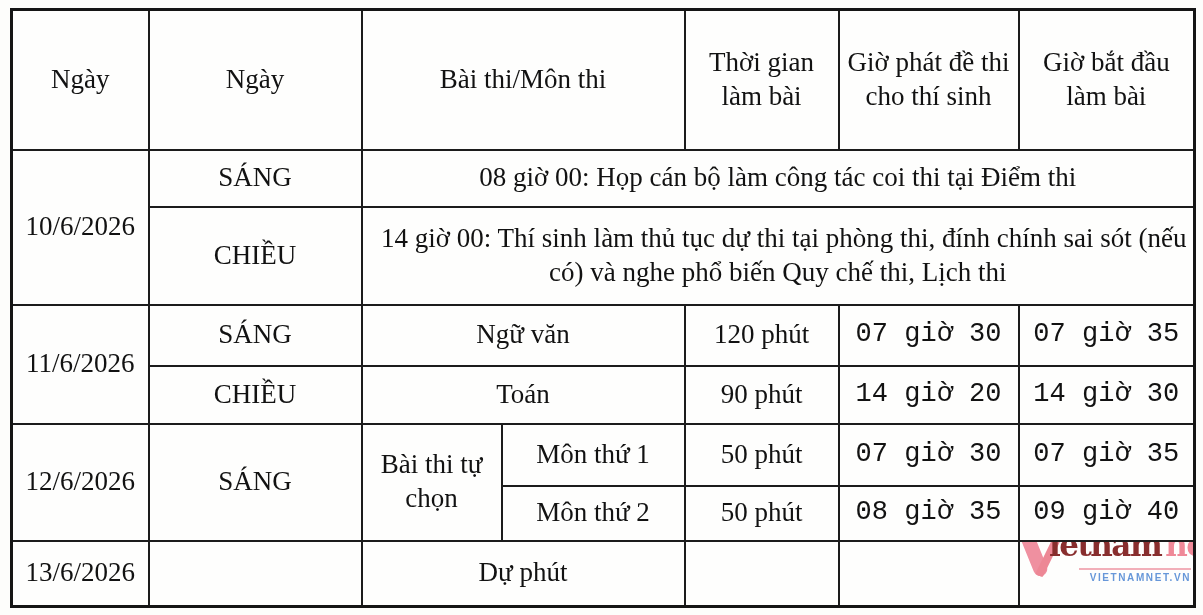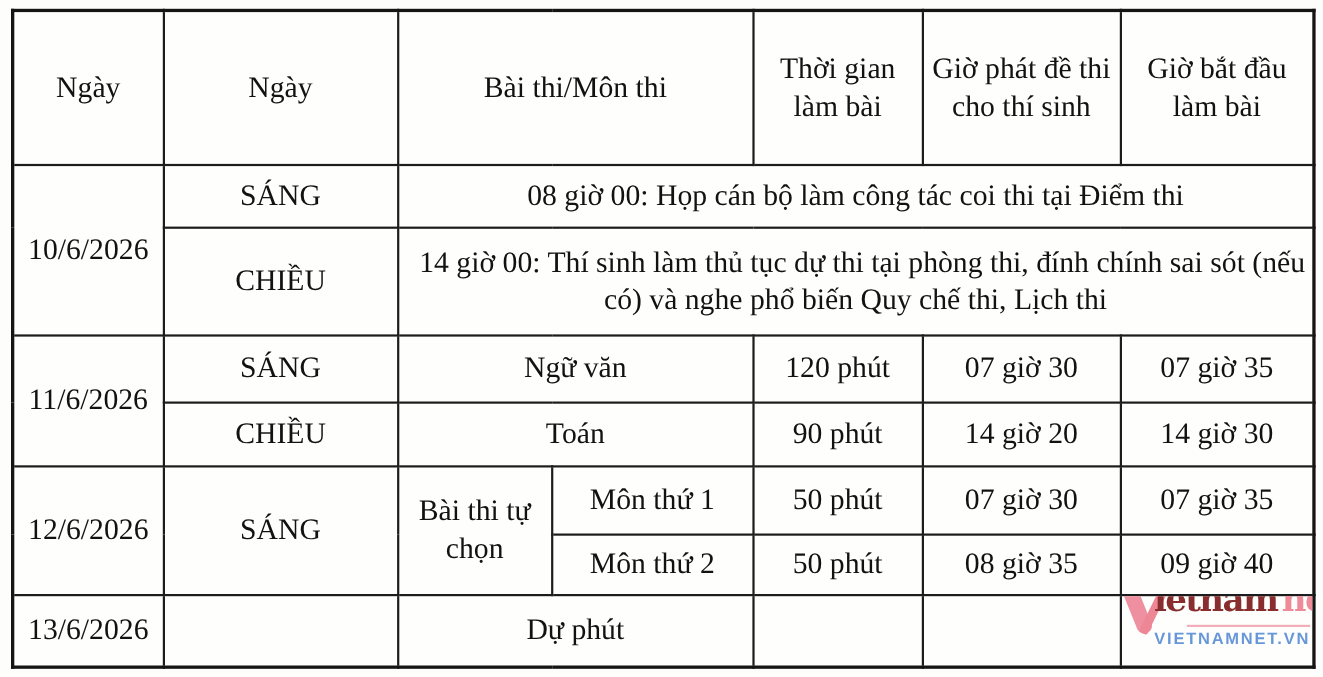--- a/index.html
+++ b/index.html
@@ -36,21 +36,21 @@
     text-align:left;
     padding-left:10px;
     padding-right:8px;
   }
   td.note-indent{
     text-align:left;
     padding-left:5px;
     padding-right:6px;
     text-indent:12px;
   }
-  td.bold-time{font-weight:700;}
+  td.bold-time{font-weight:700;font-family:Liberation Mono, monospace;}
   tr.h-hdr{height:140px;}
   tr.h-r1{height:57px;}
   tr.h-r2{height:98px;}
   tr.h-r3{height:61px;}
   tr.h-r4{height:58px;}
   tr.h-r5{height:62px;}
   tr.h-r6{height:55px;}
   tr.h-r7{height:66px;}
   td.wm-cell{position:relative;overflow:visible;}
 
@@ -92,21 +92,21 @@
   .wm-word .w1{color:#7f1d1d;}
   .wm-word .w2{color:#ee8090;margin-left:4px;}
   .wm-line{
     position:absolute;right:0;top:40px;width:112px;height:2px;
     background:#f2a9b4;
   }
   .wm-caption{
     position:absolute;right:0;top:44px;
     font-family:"Liberation Sans","DejaVu Sans",sans-serif;
     font-weight:700;
-    font-size:15px;
+    font-size:10px;
     letter-spacing:1.6px;
     color:#5b8fd6;
   }
 </style>
 </head>
 <body>
 
 <div class="page">
   <table class="sched">
     <colgroup>

